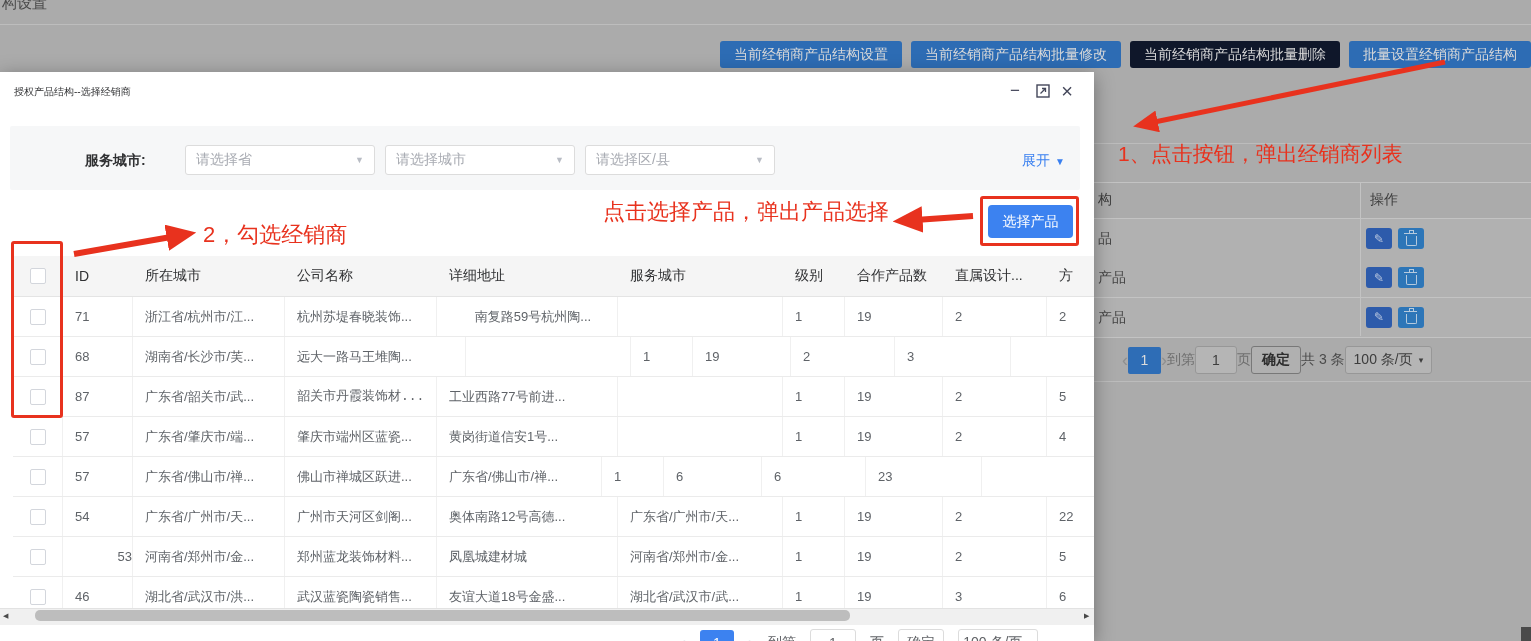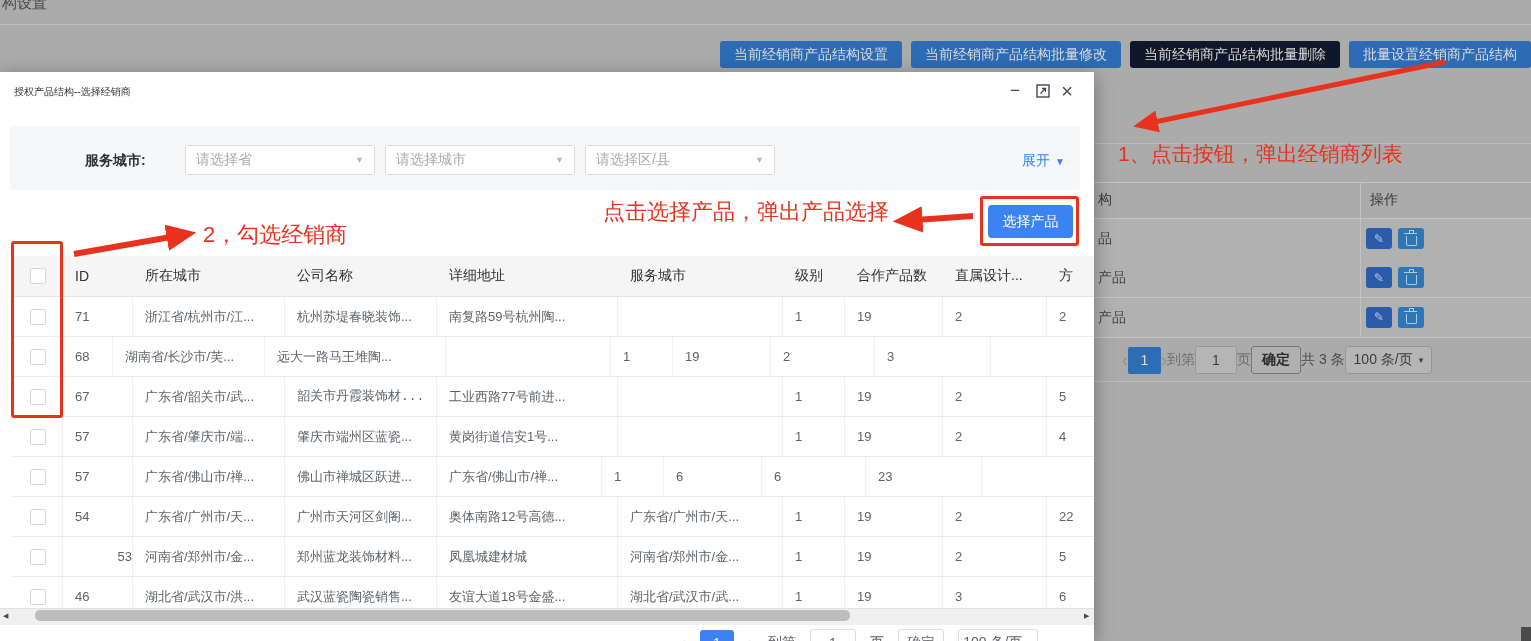--- a/index.html
+++ b/index.html
@@ -211,45 +211,45 @@
         <div class="hcell" style="width: 116px;">方</div>
       </div>
     <div id="m-tbody">
         <div class="trow">
           <div class="tcell c-check" style="width: 50px;">
             <span class="cb"></span>
           </div>
           <div class="tcell" style="width: 70px;">71</div>
           <div class="tcell" style="width: 152px;">浙江省/杭州市/江...</div>
           <div class="tcell" style="width: 152px;">杭州苏堤春晓装饰...</div>
-          <div class="tcell" style="width: 181px;">南复路59号杭州陶...</div>
+          <div class="tcell" style="width: 181px; text-align: center;">南复路59号杭州陶...</div>
           <div class="tcell" style="width: 165px;"></div>
           <div class="tcell" style="width: 62px;">1</div>
           <div class="tcell" style="width: 98px;">19</div>
           <div class="tcell" style="width: 104px;">2</div>
           <div class="tcell" style="width: 116px;">2</div>
         </div>
         <div class="trow">
           <div class="tcell c-check" style="width: 50px;">
             <span class="cb"></span>
           </div>
-          <div class="tcell" style="width: 50px;">68</div>
+          <div class="tcell" style="width: 70px;">68</div>
           <div class="tcell" style="width: 152px;">湖南省/长沙市/芙...</div>
           <div class="tcell" style="width: 181px;">远大一路马王堆陶...</div>
           <div class="tcell" style="width: 165px;"></div>
           <div class="tcell" style="width: 62px;">1</div>
           <div class="tcell" style="width: 98px;">19</div>
           <div class="tcell" style="width: 104px;">2</div>
           <div class="tcell" style="width: 116px;">3</div>
         </div>
         <div class="trow">
           <div class="tcell c-check" style="width: 50px;">
             <span class="cb"></span>
           </div>
-          <div class="tcell" style="width: 70px;">67</div>
+          <div class="tcell" style="width: 70px;">87</div>
           <div class="tcell" style="width: 152px;">广东省/韶关市/武...</div>
           <div class="tcell" style="width: 152px; font-family: Liberation Mono, monospace;">韶关市丹霞装饰材...</div>
           <div class="tcell" style="width: 181px;">工业西路77号前进...</div>
           <div class="tcell" style="width: 165px;"></div>
           <div class="tcell" style="width: 62px;">1</div>
           <div class="tcell" style="width: 98px;">19</div>
           <div class="tcell" style="width: 104px;">2</div>
           <div class="tcell" style="width: 116px;">5</div>
         </div>
         <div class="trow">

